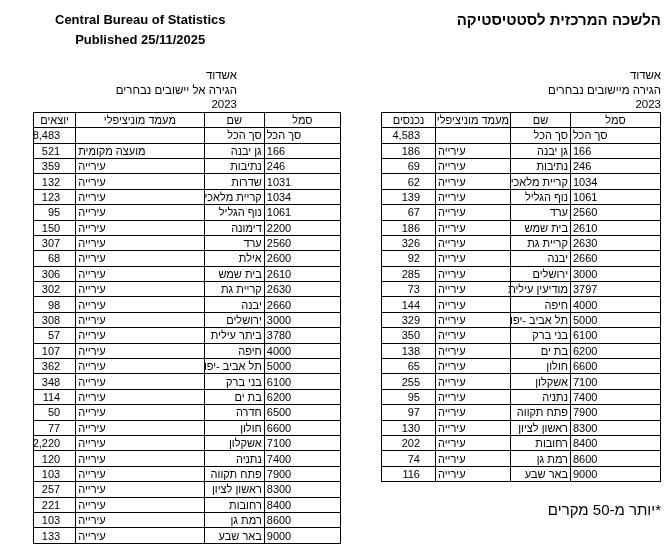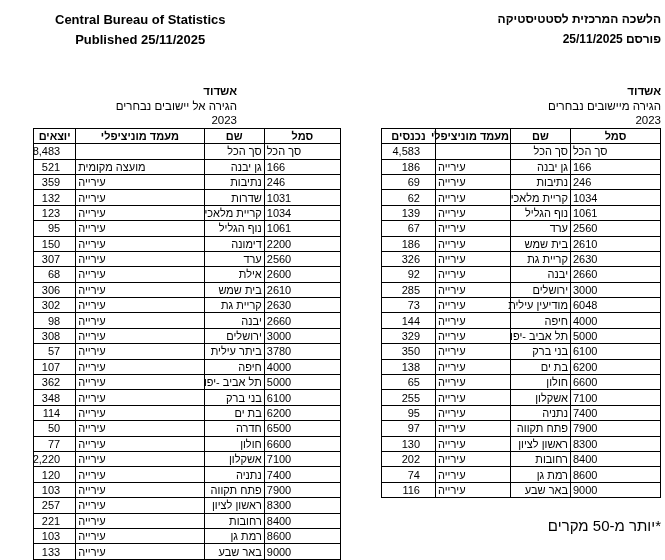--- a/index.html
+++ b/index.html
@@ -11,69 +11,68 @@
     font-family: "Liberation Sans", sans-serif;
     color: #000;
   }
   .hdr-en {
     position: absolute; left: 55px; top: 10px;
     font-size: 13px; font-weight: bold; line-height: 19.5px;
     direction: ltr; text-align: center;
   }
   .hdr-he {
     position: absolute; right: 4px; top: 10px;
-    font-size: 12px; font-weight: bold; line-height: 19.5px;
-    direction: rtl; text-align: right;
+    font-size: 15px; font-weight: bold; line-height: 19.5px;
+    direction: rtl; text-align: center;
   }
   .tbl-block { position: absolute; top: 68px; }
   .block-out { left: 33px;  width: 308px; }
   .block-in  { left: 381px; width: 280px; }
   .titles {
     direction: rtl; text-align: right;
     font-size: 11.5px; line-height: 14.6px;
   }
   .block-out .titles { padding-left: 0; padding-right: 104px; }
-  .titles .city { font-weight: bold; margin-top: 16px; }
+  .titles .city { font-weight: normal; }
   table {
     border-collapse: collapse;
     direction: rtl;
     table-layout: fixed;
     width: 100%;
   }
   th, td {
     border: 1px solid #000;
     font-size: 11px;
     height: 15.4px;
     padding: 0 2px;
     white-space: nowrap;
     overflow: visible;
     font-weight: normal;
     vertical-align: middle;
   }
-  th { font-weight: bold; text-align: center; padding: 0 1px; }
+  th { font-weight: normal; text-align: center; padding: 0 1px; }
   td.c-code   { text-align: left;  }
   td.c-name   { text-align: right; }
   td.c-status { text-align: left; }
   td.c-count  { text-align: right; padding-left: 2px; padding-right: 15px; }
   .footnote {
     direction: rtl; text-align: right;
     font-size: 15px;
     margin-top: 19px;
   }
 </style>
 </head>
 <body>
 
 <div class="hdr-en">
   <div>Central Bureau of Statistics</div>
   <div>Published 25/11/2025</div>
 </div>
 <div class="hdr-he">
   <div>הלשכה המרכזית לסטטיסטיקה</div>
-  <div>פורסם 25/11/2025</div>
 </div>
 
 <div class="tbl-block block-out">
   <div class="titles">
     <div class="city">אשדוד</div>
     <div>הגירה אל יישובים נבחרים</div>
     <div>2023</div>
   </div>
   <table>
     <colgroup>
@@ -371,21 +370,21 @@
         </tr>
 
         <tr>
           <td class="c-code">3000</td>
           <td class="c-name">ירושלים</td>
           <td class="c-status">עירייה</td>
           <td class="c-count">285</td>
         </tr>
 
         <tr>
-          <td class="c-code">6048</td>
+          <td class="c-code">3797</td>
           <td class="c-name">מודיעין עילית</td>
           <td class="c-status">עירייה</td>
           <td class="c-count">73</td>
         </tr>
 
         <tr>
           <td class="c-code">4000</td>
           <td class="c-name">חיפה</td>
           <td class="c-status">עירייה</td>
           <td class="c-count">144</td>

